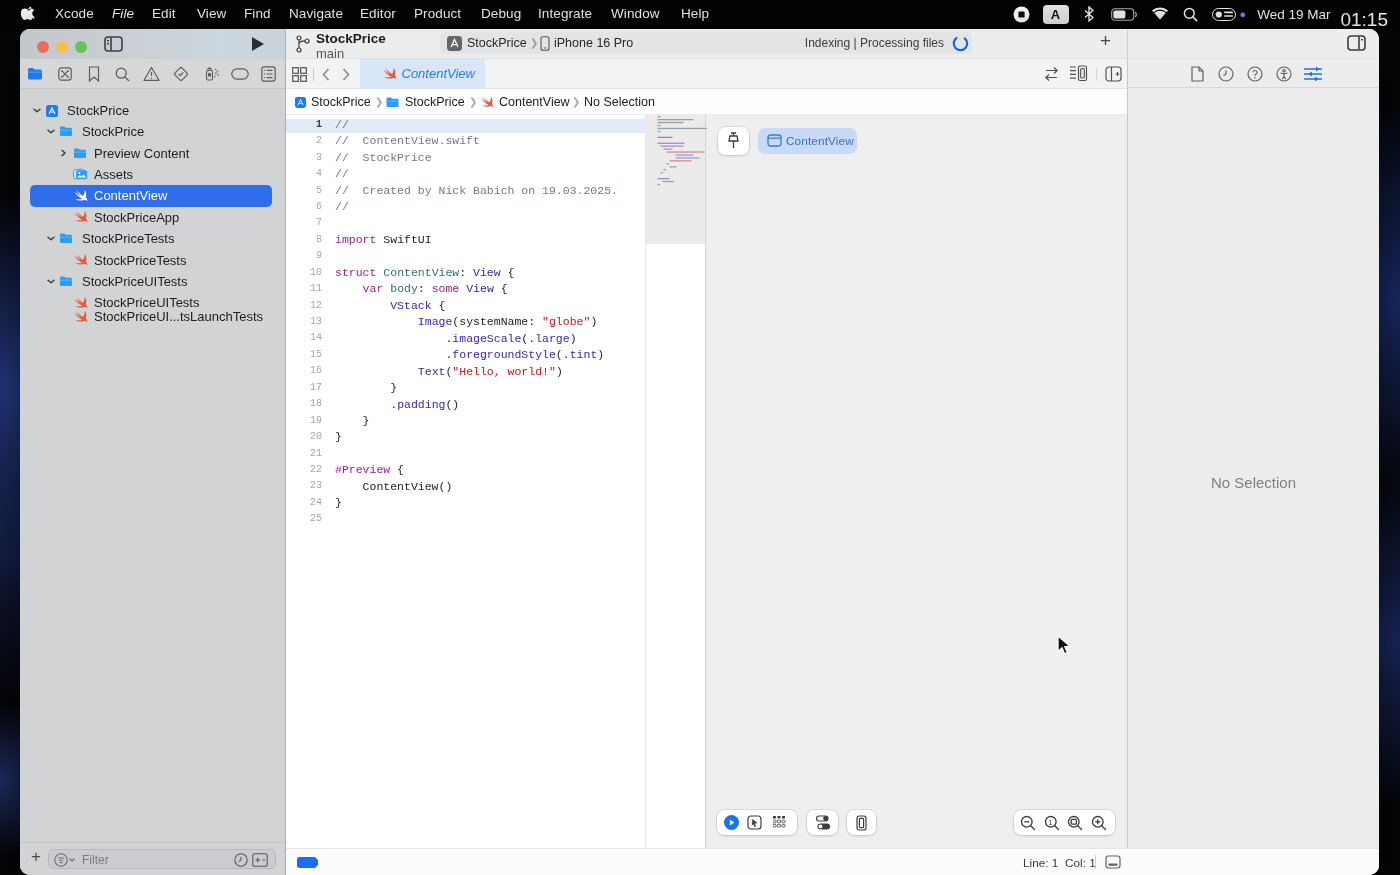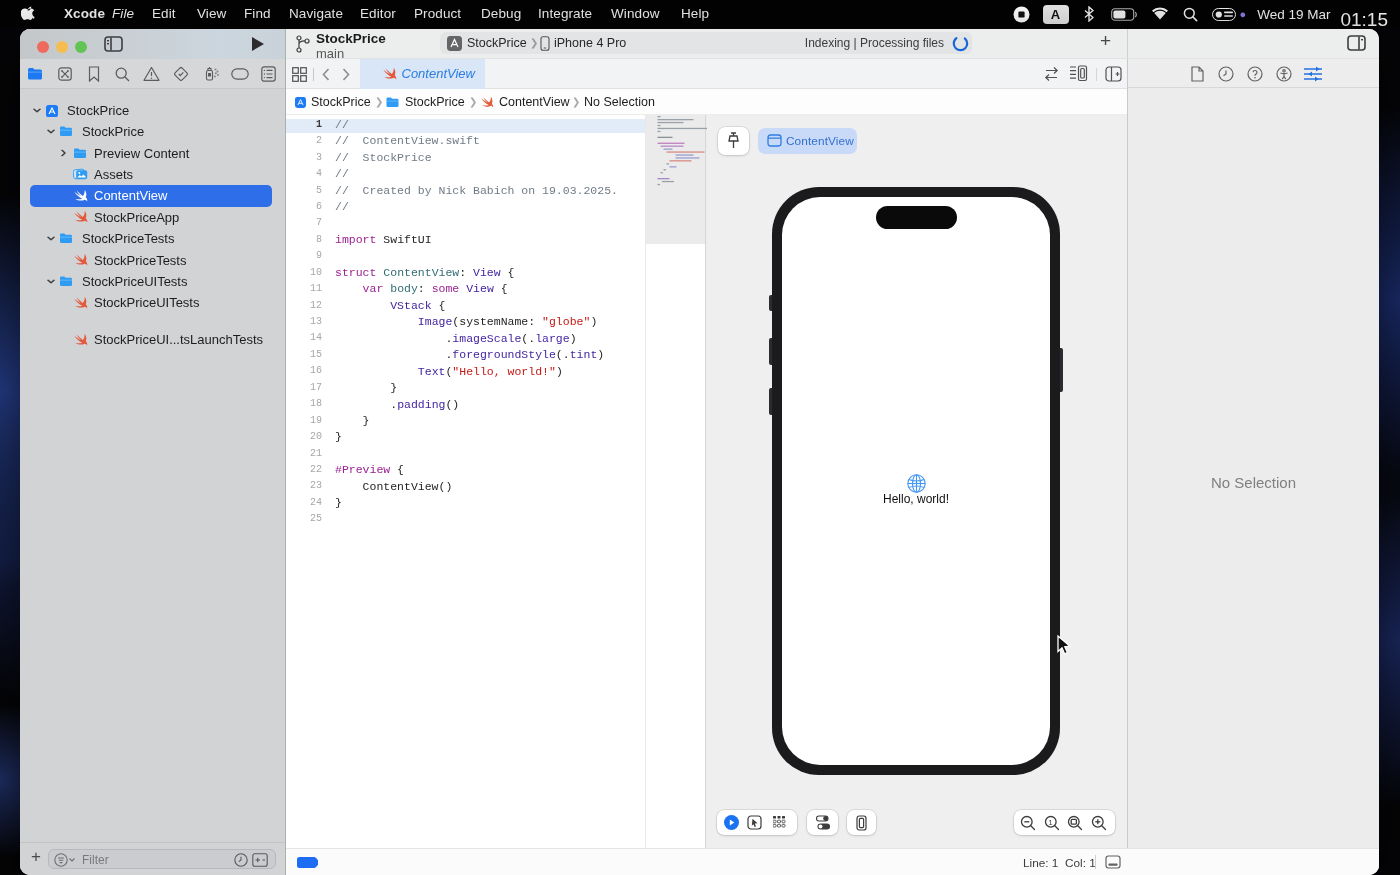--- a/index.html
+++ b/index.html
@@ -68,21 +68,21 @@
 
 .chip { position:absolute; background:#fff; border-radius:7px; box-shadow:0 0 0 0.5px rgba(0,0,0,.15), 0 1px 3px rgba(0,0,0,.12); }
 </style>
 </head>
 <body>
 <div class="desktop"></div>
 <div class="menubar">
   <svg style="position:absolute;left:21px;top:6px;" width="15" height="17" viewBox="0 0 15 17" fill="#f2f2f2">
       <path d="M10.2 0.6 c0.2 1 -0.3 2-0.9 2.7 c-0.6 0.8-1.6 1.4-2.6 1.3 c-0.2-1 0.3-2 0.9-2.6 C8.3 1.2 9.4 0.7 10.2 0.6 Z M12.6 13.1 c0.5-0.8 0.7-1.2 1.1-2.1 c-2.9-1.1-3.4-5.2-0.5-6.8 c-0.9-1.1-2.1-1.7-3.3-1.7 c-0.8 0-1.4 0.2-1.9 0.4 c-0.4 0.2-0.8 0.3-1.3 0.3 c-0.5 0-1-0.2-1.5-0.4 C4.7 2.7 4.2 2.5 3.6 2.5 c-1.2 0-2.4 0.7-3.2 1.9 c-1.1 1.7-0.9 4.8 0.8 7.5 c0.6 1 1.4 2 2.5 2 c0.4 0 0.8-0.1 1.2-0.3 c0.5-0.2 1-0.4 1.6-0.4 c0.6 0 1.1 0.2 1.6 0.4 c0.4 0.2 0.7 0.3 1.2 0.3 c1.1 0 1.9-1.1 2.5-2.1 Z"></path>
     </svg>
-  <span class="mit" style="left:64px;font-weight:bold;text-align:center;">Xcode</span>
+  <span class="mit" style="left:55px;font-weight:normal;text-align:center;">Xcode</span>
   <span class="mit" style="left:112px;font-style:italic;">File</span>
   <span class="mit" style="left:152px;">Edit</span>
   <span class="mit" style="left:197px;">View</span>
   <span class="mit" style="left:244px;">Find</span>
   <span class="mit" style="left:289px;">Navigate</span>
   <span class="mit" style="left:360px;">Editor</span>
   <span class="mit" style="left:414px;">Product</span>
   <span class="mit" style="left:481px;">Debug</span>
   <span class="mit" style="left:538px;">Integrate</span>
   <span class="mit" style="left:611px;">Window</span>
@@ -278,21 +278,21 @@
             <use href="#folder"></use>
           </svg>
         <span class="lbl" style="left:62px;">StockPriceUITests</span>
       </div>
       <div class="trow" style="top:203.3px;">
         <svg style="position:absolute;left:53px;top:3.5px;" width="15" height="13" viewBox="2 2 10.5 9.5">
             <use href="#swift" fill="#e4593c"></use>
           </svg>
         <span class="lbl" style="left:74px;">StockPriceUITests</span>
       </div>
-      <div class="trow" style="top:240px;text-align:right;">
+      <div class="trow" style="top:217px;text-align:right;">
         <svg style="position:absolute;left:53px;top:3.5px;" width="15" height="13" viewBox="2 2 10.5 9.5">
             <use href="#swift" fill="#e4593c"></use>
           </svg>
         <span class="lbl" style="left:74px;">StockPriceUI...tsLaunchTests</span>
       </div>
     </div>
     <div class="sb-filter">
       <div style="position:absolute;left:11px;top:4px;font-size:17px;color:#4a4a4c;">+</div>
       <div class="filter-field">
         <svg style="position:absolute;left:5px;top:2.5px;" width="26" height="14" viewBox="0 0 26 14" fill="none" stroke="#6f6f73" stroke-width="1.1">
@@ -331,21 +331,21 @@
       <svg style="position:absolute;left:7px;top:3.5px;" width="15" height="15" viewBox="0 0 15 15">
           <rect width="15" height="15" rx="3.4" fill="#656567"></rect>
           <path d="M4 11 L7.5 3.5 L11 11 M5.6 8.6 H9.4" stroke="#fff" stroke-width="1.2" fill="none"></path>
         </svg>
       <span style="position:absolute;left:27px;top:3.5px;">StockPrice</span>
       <span style="position:absolute;left:90px;top:4.5px;color:#9a9a9c;font-size:10px;">❯</span>
       <svg style="position:absolute;left:100px;top:3.5px;" width="10" height="15" viewBox="0 0 10 15" fill="none" stroke="#545456" stroke-width="1.1">
           <rect x="1" y="0.8" width="8" height="13.4" rx="2"></rect>
           <line x1="3.8" y1="12" x2="6.2" y2="12"></line>
         </svg>
-      <span style="position:absolute;left:114px;top:3.5px;">iPhone 4 Pro</span>
+      <span style="position:absolute;left:114px;top:3.5px;">iPhone 16 Pro</span>
       <span style="position:absolute;right:28px;top:4px;color:#3c3c3e;font-size:12px;">Indexing | Processing files</span>
       <svg style="position:absolute;left:512px;top:2.5px;" width="17" height="17" viewBox="0 0 17 17">
           <circle cx="8.5" cy="8.5" r="6.7" fill="none" stroke="#1667d9" stroke-width="2.2" stroke-dasharray="33 9" stroke-dashoffset="6" stroke-linecap="round"></circle>
         </svg>
     </div>
     <div style="position:absolute;left:814px;top:1px;font-size:19px;font-weight:300;color:#48484a;">+</div>
   </div>
   <div class="insp-head">
     <svg style="position:absolute;left:219px;top:6px;" width="19" height="16" viewBox="0 0 19 16">
         <rect x="1" y="1" width="17" height="14" rx="3" fill="none" stroke="#3e3e40" stroke-width="1.6"></rect>
@@ -488,39 +488,20 @@
         <rect x="23.5" y="51.2" width="7" height="1.3" fill="#9a9ed0"></rect>
         <rect x="17.5" y="54.1" width="2.5" height="1.3" fill="#9aa0a8"></rect>
         <rect x="14.5" y="57.1" width="2.5" height="1.3" fill="#9aa0a8"></rect>
         <rect x="11.5" y="63.0" width="12" height="1.3" fill="#a287c9"></rect>
         <rect x="16" y="65.9" width="12" height="1.3" fill="#9aa0a8"></rect>
         <rect x="11.5" y="68.9" width="2.5" height="1.3" fill="#9aa0a8"></rect>
       </svg>
   </div>
 
   <div class="canvas">
-    <div class="phone">
-      <div class="screen"></div>
-      <div class="island"></div>
-      <div class="sbtn" style="left:-3px;top:108px;width:3px;height:16px;border-radius:2px 0 0 2px;"></div>
-      <div class="sbtn" style="left:-3px;top:151px;width:3px;height:27px;border-radius:2px 0 0 2px;"></div>
-      <div class="sbtn" style="left:-3px;top:201px;width:3px;height:27px;border-radius:2px 0 0 2px;"></div>
-      <div class="sbtn" style="right:-3px;top:161px;width:3px;height:44px;border-radius:0 2px 2px 0;"></div>
-
-      <div style="position:absolute;left:0;top:0;width:100%;text-align:center;">
-        <svg style="position:absolute;left:135px;top:287px;" width="19" height="19" viewBox="0 0 19 19" fill="none" stroke="#4397f7" stroke-width="1.1">
-          <circle cx="9.5" cy="9.5" r="8.7"></circle>
-          <ellipse cx="9.5" cy="9.5" rx="4" ry="8.7"></ellipse>
-          <line x1="0.8" y1="9.5" x2="18.2" y2="9.5"></line>
-          <path d="M1.8 5.5 Q9.5 8.5 17.2 5.5 M1.8 13.5 Q9.5 10.5 17.2 13.5"></path>
-          <line x1="9.5" y1="0.8" x2="9.5" y2="18.2"></line>
-        </svg>
-        <div style="position:absolute;left:0;top:305px;width:100%;font-size:12px;color:#111;">Hello, world!</div>
-      </div>
-    </div>
     <div class="chip" style="left:11px;top:12px;width:31px;height:28px;">
       <svg style="position:absolute;left:8px;top:5px;" width="15" height="18" viewBox="0 0 15 18" fill="none" stroke="#3c3c3e" stroke-width="1.3">
           <path d="M5 1 h5 M7.5 1 v3 M4 4 h7 l1 5 h-9 Z M7.5 9 v7"></path>
         </svg>
     </div>
     <div class="chip" style="left:51px;top:13px;width:99px;height:25.5px;background:#c8daf8;box-shadow:none;">
       <svg style="position:absolute;left:9px;top:5.5px;" width="15" height="13" viewBox="0 0 15 13" fill="none" stroke="#2e7de1" stroke-width="1.3">
           <rect x="1" y="1" width="13" height="11" rx="2.4"></rect>
           <path d="M1 4.2 h13"></path>
         </svg>

